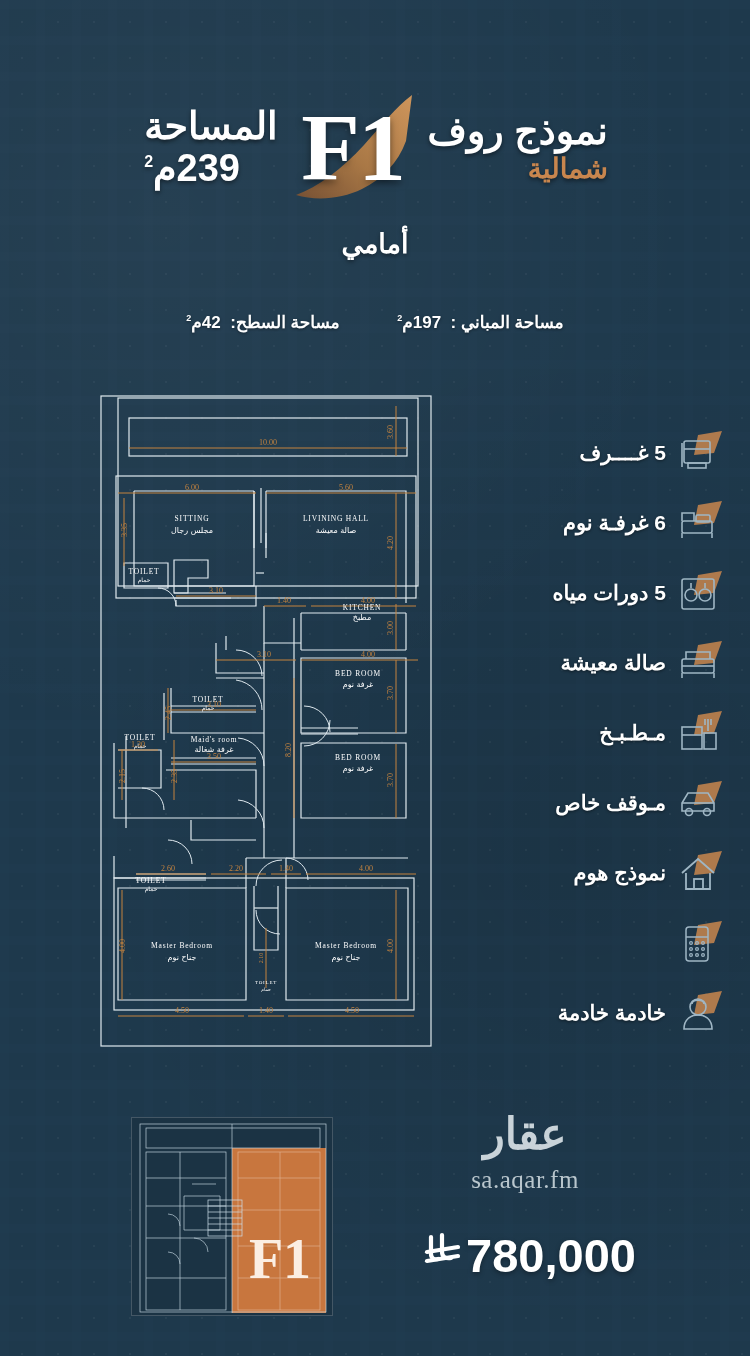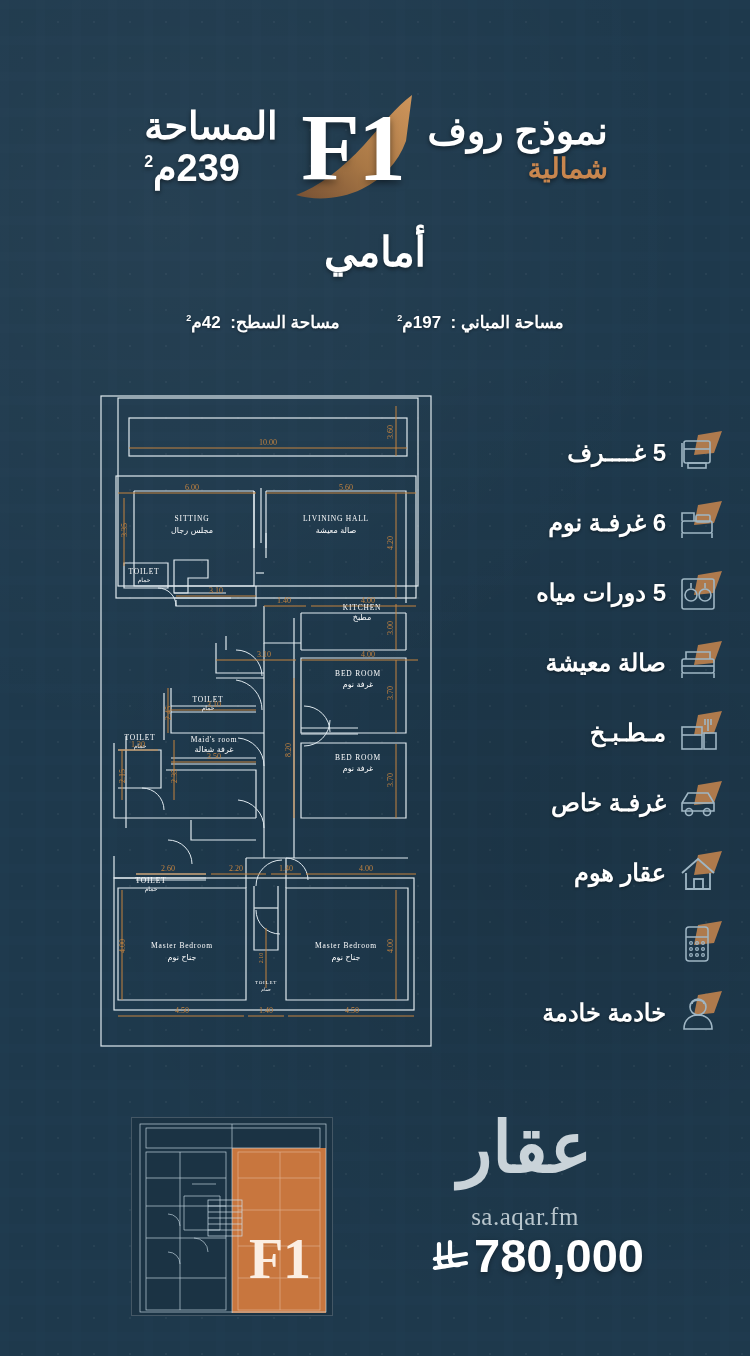--- a/index.html
+++ b/index.html
@@ -75,21 +75,21 @@
     display:flex;flex-direction:column;align-items:flex-end;justify-content:center;
     color:#ffffff;line-height:1.05;margin-left:6px;
   }
   .hdr-area-label{font-size:38px;font-weight:bold;text-shadow:0 2px 4px rgba(0,0,0,.45);}
   .hdr-area-value{font-size:38px;font-weight:bold;margin-top:2px;text-shadow:0 2px 4px rgba(0,0,0,.45);}
   .hdr-area-value sup{font-size:16px;vertical-align:super;}
 
   .subtitle{
     position:absolute;left:0;right:0;top:228px;
     text-align:center;color:#ffffff;
-    font-size:41px;font-weight:bold;direction:rtl;
+    font-size:27px;font-weight:bold;direction:rtl;
     text-shadow:0 2px 4px rgba(0,0,0,.4);
   }
 
   .areas{
     position:absolute;left:0;right:0;top:312px;
     direction:rtl;text-align:center;color:#ffffff;
     font-size:17px;font-weight:bold;
     text-shadow:0 1px 3px rgba(0,0,0,.4);
   }
   .areas span{display:inline-block;}
@@ -112,49 +112,49 @@
     height:70px;
   }
   .feat-icon{
     position:relative;width:56px;height:52px;flex:0 0 auto;
     margin-left:6px;
     display:flex;align-items:center;justify-content:center;
   }
   .feat-icon svg{display:block;}
   .feat-label{
     flex:1 1 auto;text-align:right;
-    color:#ffffff;font-size:24px;font-weight:bold;
+    color:#ffffff;font-size:21px;font-weight:bold;
     padding-left:8px;white-space:nowrap;
     text-shadow:0 1px 3px rgba(0,0,0,.45);
   }
 
   
   .keyplan{
     position:absolute;left:131px;top:1117px;width:200px;height:197px;
     border:1px solid rgba(255,255,255,.18);
     background:#1b3344;
     overflow:hidden;
   }
   .keyplan svg{display:block;}
 
   
   .brand{
     position:absolute;right:60px;top:1112px;width:330px;text-align:center;
   }
   .brand-logo{
-    font-size:71px;font-weight:bold;color:#c9d3d9;line-height:1;direction:rtl;
+    font-size:44px;font-weight:bold;color:#c9d3d9;line-height:1;direction:rtl;
     letter-spacing:1px;
   }
   .brand-url{
     font-family:"Liberation Serif", serif;
-    font-size:25px;color:#b9c6cd;margin-top:20px;letter-spacing:.5px;
+    font-size:25px;color:#b9c6cd;margin-top:10px;letter-spacing:.5px;
   }
   .price-row{
-    position:absolute;right:48px;top:1228px;width:330px;
-    display:flex;align-items:flex-end;justify-content:center;
+    position:absolute;right:56px;top:1228px;width:330px;
+    display:flex;align-items:flex-start;justify-content:center;
   }
   .riyal{flex:0 0 auto;}
   .price-val{
     font-size:47px;font-weight:bold;color:#ffffff;letter-spacing:0px;
     text-shadow:0 2px 5px rgba(0,0,0,.35);
   }
 </style>
 </head>
 <body>
 
@@ -479,35 +479,35 @@
         <svg width="52" height="48" viewBox="0 0 52 48">
           <path d="M24 6 L48 2 L40 24 L20 26 Z" fill="#c8864e" opacity=".85"></path>
           <g fill="none" stroke="#9fb6c4" stroke-width="1.6">
             <path d="M8 32 L8 24 L14 14 L34 14 L40 24 L40 32 Z"></path>
             <circle cx="15" cy="33" r="3.5"></circle>
             <circle cx="33" cy="33" r="3.5"></circle>
             <line x1="8" y1="24" x2="40" y2="24"></line>
           </g>
         </svg>
       </div>
-      <div class="feat-label">غرفـة خاص</div>
+      <div class="feat-label">مـوقف خاص</div>
     </div>
 
     <div class="feature">
       <div class="feat-icon">
         <svg width="52" height="48" viewBox="0 0 52 48">
           <path d="M24 6 L48 2 L40 24 L20 26 Z" fill="#c8864e" opacity=".85"></path>
           <g fill="none" stroke="#9fb6c4" stroke-width="1.8">
             <path d="M8 24 L24 10 L40 24"></path>
             <path d="M12 24 L12 40 L36 40 L36 24"></path>
             <rect x="20" y="30" width="9" height="10"></rect>
           </g>
         </svg>
       </div>
-      <div class="feat-label">عقار هوم</div>
+      <div class="feat-label">نموذج هوم</div>
     </div>
 
     <div class="feature">
       <div class="feat-icon">
         <svg width="52" height="48" viewBox="0 0 52 48">
           <path d="M24 6 L48 2 L40 24 L20 26 Z" fill="#c8864e" opacity=".85"></path>
           <g fill="none" stroke="#9fb6c4" stroke-width="1.5">
             <rect x="12" y="8" width="22" height="34" rx="3"></rect>
             <line x1="12" y1="18" x2="34" y2="18"></line>
             <g stroke-width="1.2">

